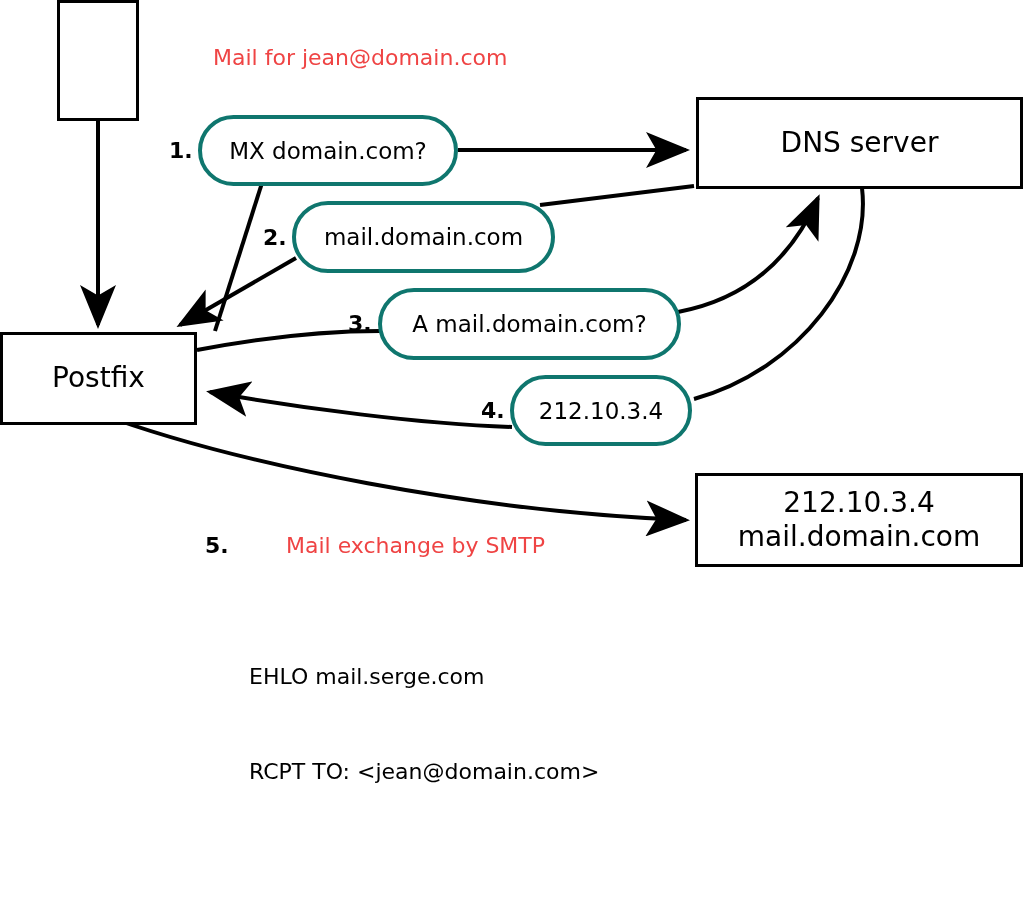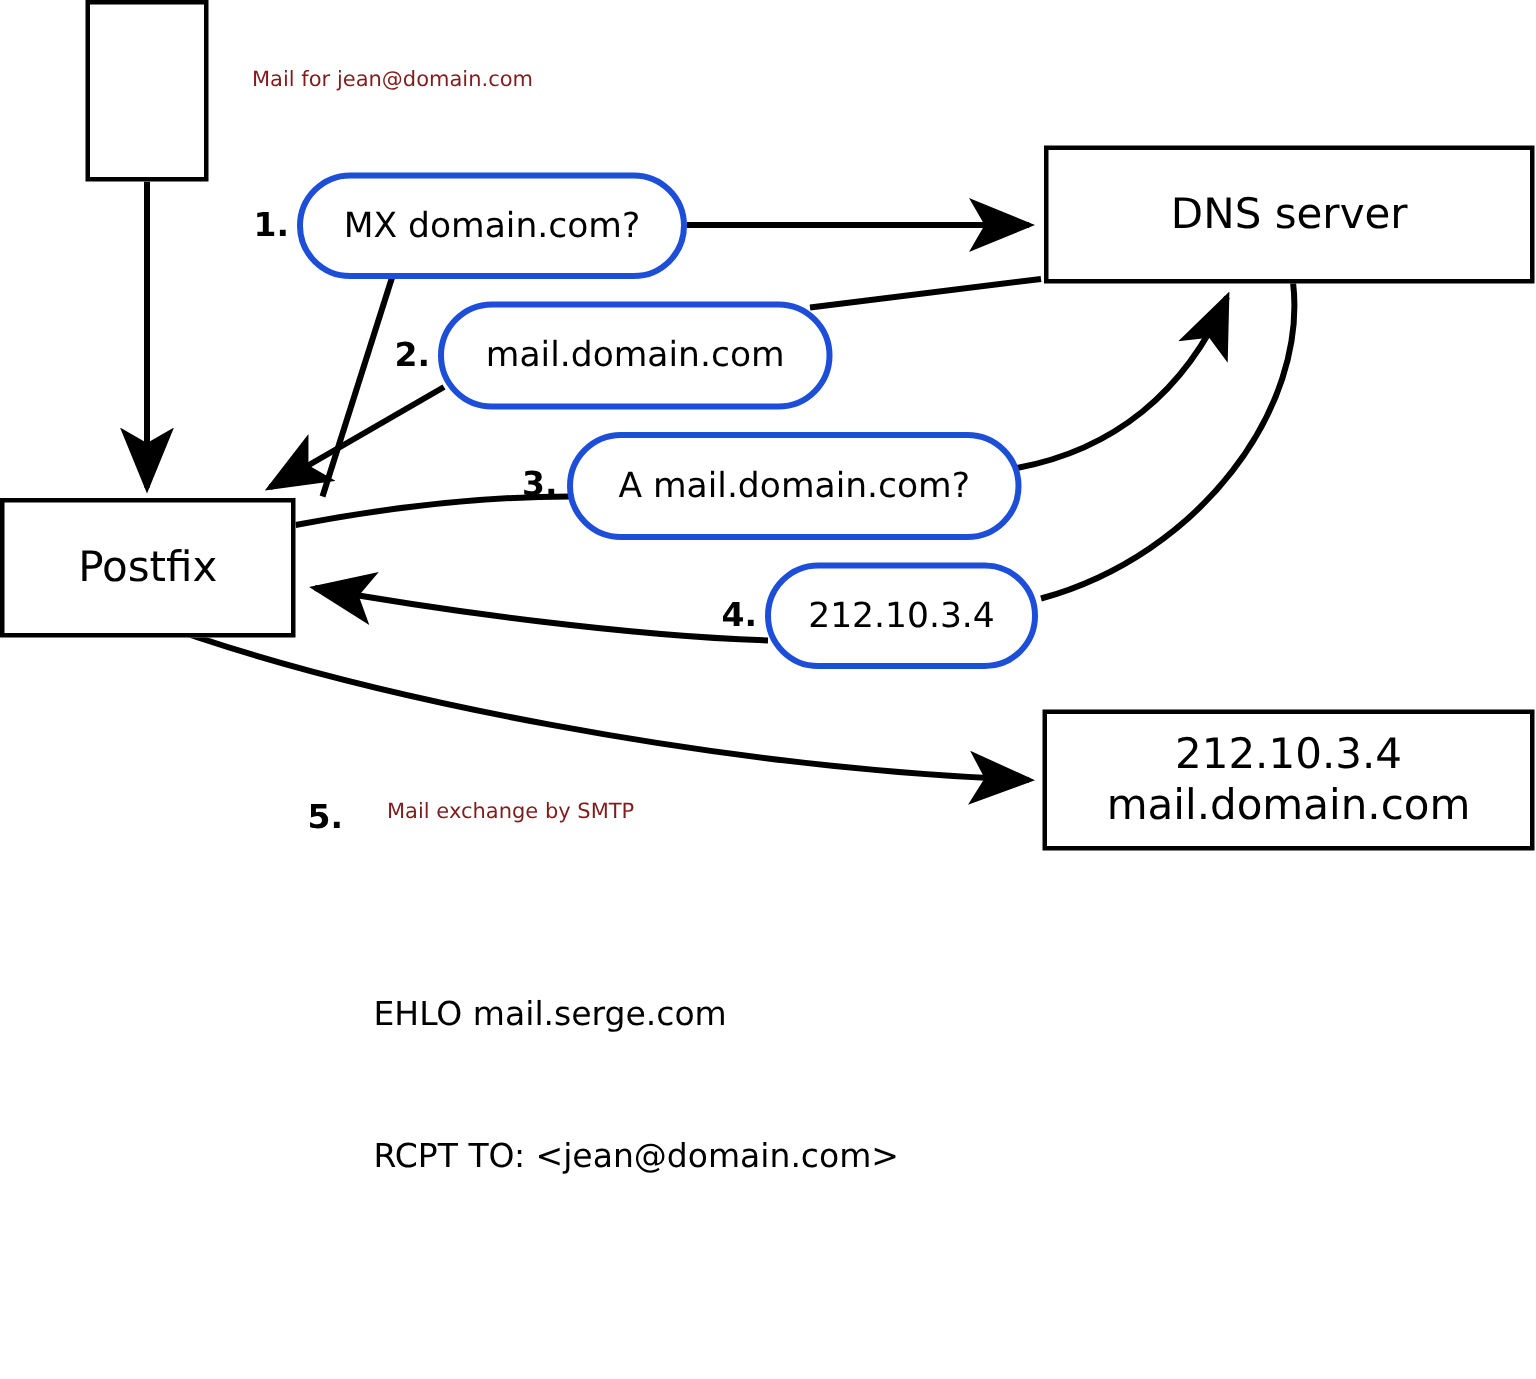--- a/index.html
+++ b/index.html
@@ -35,21 +35,21 @@
     justify-content: center;
     text-align: center;
     font-family: "DejaVu Sans", sans-serif;
     font-size: 28px;
     color: #000000;
     line-height: 1.22;
   }
   .bubble {
     position: absolute;
     box-sizing: border-box;
-    border: 4px solid #1d4ed8;
+    border: 4px solid #0f766e;
     background: #ffffff;
     border-radius: 40px;
     display: flex;
     align-items: center;
     justify-content: center;
     text-align: center;
     font-family: "DejaVu Sans", sans-serif;
     font-size: 23px;
     color: #000000;
     white-space: nowrap;
@@ -58,23 +58,24 @@
     position: absolute;
     font-family: "DejaVu Sans", sans-serif;
     font-size: 22px;
     font-weight: bold;
     color: #000000;
     white-space: nowrap;
   }
   .plain-label {
     position: absolute;
     font-family: "DejaVu Sans", sans-serif;
-    font-size: 14px;
-    color: #7f1d1d;
+    font-size: 22px;
+    color: #ef4444;
     white-space: nowrap;
+    margin-left: 45px;
   }
   .transcript {
     position: absolute;
     font-family: "DejaVu Sans", sans-serif;
     font-size: 22px;
     color: #000000;
     line-height: 31.5px;
     white-space: pre;
   }
   .transcript div {
@@ -147,21 +148,21 @@
   <div class="step-num" style="left:348px; top:311px;">3.</div>
 
   <div class="bubble" style="left:510px; top:375px; width:182px; height:71px;">
     <span>212.10.3.4</span>
   </div>
   <div class="step-num" style="left:481px; top:398px;">4.</div>
 
   <div class="plain-label" style="left:168px; top:45px;">Mail for jean@domain.com</div>
 
   <div class="step-num" style="left:205px; top:533px;">5.</div>
-  <div class="plain-label" style="left:258px; top:533px;">Mail exchange by SMTP</div>
+  <div class="plain-label" style="left:241px; top:533px;">Mail exchange by SMTP</div>
 
   <div class="transcript" style="left:249px; top:598px;">
     <div>EHLO mail.serge.com</div>
     <div>RCPT TO: &lt;jean@domain.com&gt;</div>
     
     
     
     
     
     

